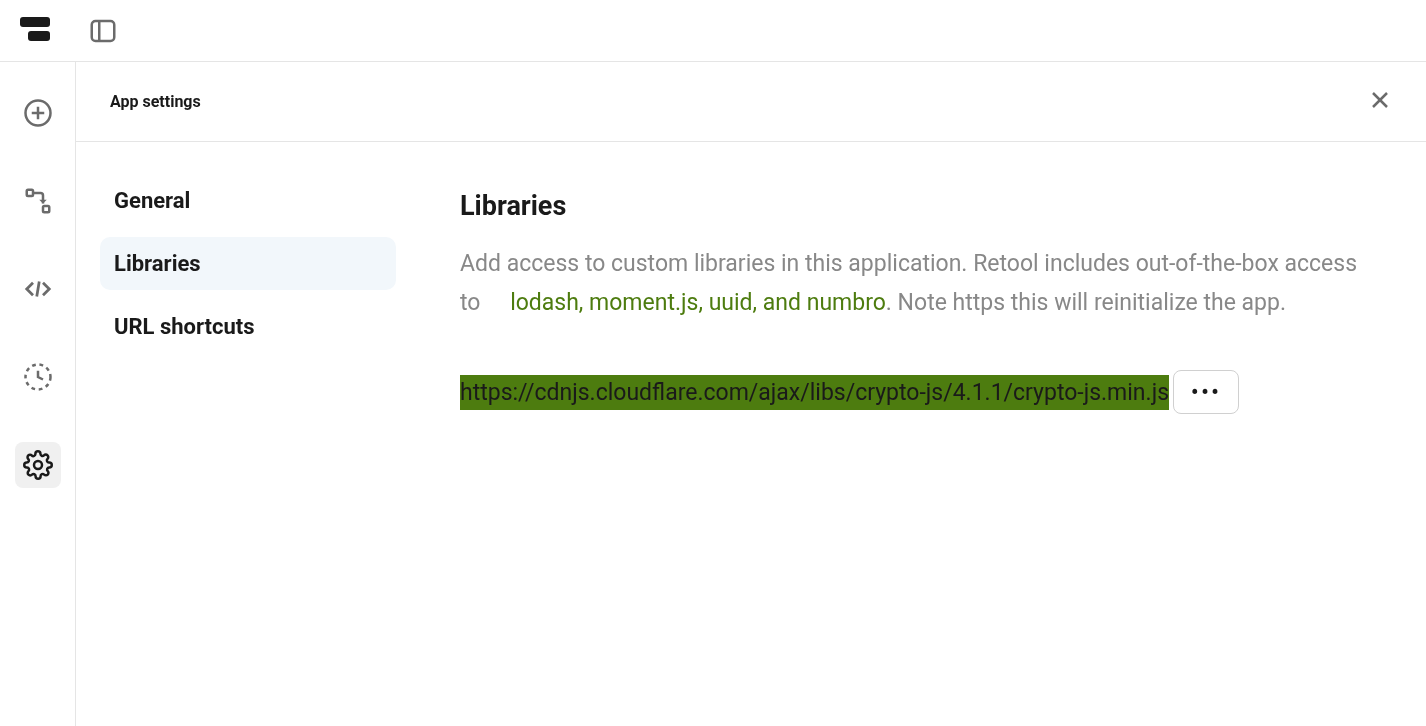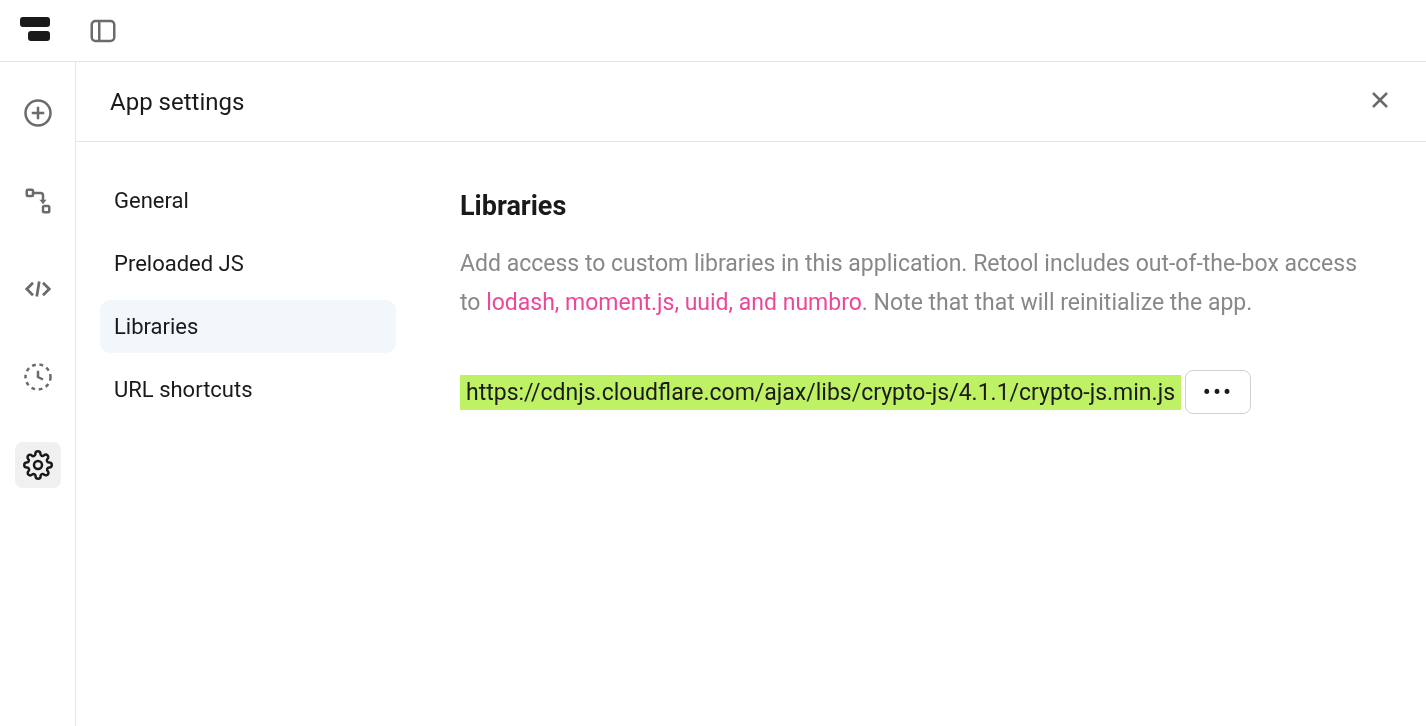--- a/index.html
+++ b/index.html
@@ -85,22 +85,22 @@
     }
     .settings-header {
       height: 80px;
       border-bottom: 1px solid #e5e5e5;
       display: flex;
       align-items: center;
       padding: 0 34px;
       justify-content: space-between;
     }
     .settings-title {
-      font-size: 24px;
-      font-weight: 400;
+      font-size: 16px;
+      font-weight: 700;
     }
     .close-btn {
       cursor: pointer;
       color: #6b6b6b;
     }
     .close-btn svg {
       width: 24px;
       height: 24px;
     }
     .settings-body {
@@ -112,21 +112,21 @@
       width: 344px;
       padding: 0 24px;
       display: flex;
       flex-direction: column;
       gap: 10px;
     }
     .nav-item {
       padding: 14px 14px;
       border-radius: 10px;
       font-size: 22px;
-      font-weight: 400;
+      font-weight: 700;
       cursor: pointer;
       color: #1a1a1a;
     }
     .nav-item.active {
       background: #f2f7fb;
     }
     .settings-content {
       flex: 1;
       padding: 16px 60px 0 40px;
     }
@@ -135,33 +135,34 @@
       font-weight: 700;
       margin-bottom: 22px;
     }
     .content-desc {
       font-size: 23px;
       line-height: 1.7;
       color: #888;
       max-width: 900px;
     }
     .content-link {
-      color: #ec4899;
-      cursor: pointer;
+      color: #4d7c0f;
+      cursor: pointer;
+      margin-left: 24px;
     }
     .library-row {
       margin-top: 48px;
       display: flex;
       align-items: center;
       gap: 0;
     }
     .library-url {
       font-size: 23px;
-      background: #bef264;
-      padding: 4px 6px;
+      background: #4d7c0f;
+      padding: 4px 0;
       color: #1a1a1a;
       white-space: nowrap;
     }
     .more-btn {
       width: 66px;
       height: 44px;
       border: 1px solid #d0d0d0;
       border-radius: 8px;
       display: flex;
       align-items: center;
@@ -234,29 +235,28 @@
         <svg viewBox="0 0 24 24" fill="none" stroke="currentColor" stroke-width="2.5">
           <line x1="5" y1="5" x2="19" y2="19"></line>
           <line x1="19" y1="5" x2="5" y2="19"></line>
         </svg>
       </div>
     </div>
 
     <div class="settings-body">
       <div class="settings-nav">
         <div class="nav-item">General</div>
-        <div class="nav-item">Preloaded JS</div>
         <div class="nav-item active">Libraries</div>
         <div class="nav-item">URL shortcuts</div>
       </div>
 
       <div class="settings-content">
         <div class="content-heading">Libraries</div>
         <div class="content-desc">
-          <span>Add access to custom libraries in this application. Retool includes out-of-the-box access to </span><span class="content-link">lodash, moment.js, uuid, and numbro</span><span>. Note that that will reinitialize the app.</span>
+          <span>Add access to custom libraries in this application. Retool includes out-of-the-box access to </span><span class="content-link">lodash, moment.js, uuid, and numbro</span><span>. Note https this will reinitialize the app.</span>
         </div>
 
         <div class="library-row">
           <span class="library-url">https://cdnjs.cloudflare.com/ajax/libs/crypto-js/4.1.1/crypto-js.min.js</span>
           <div class="more-btn">
             <span>•••</span>
           </div>
         </div>
       </div>
     </div>

